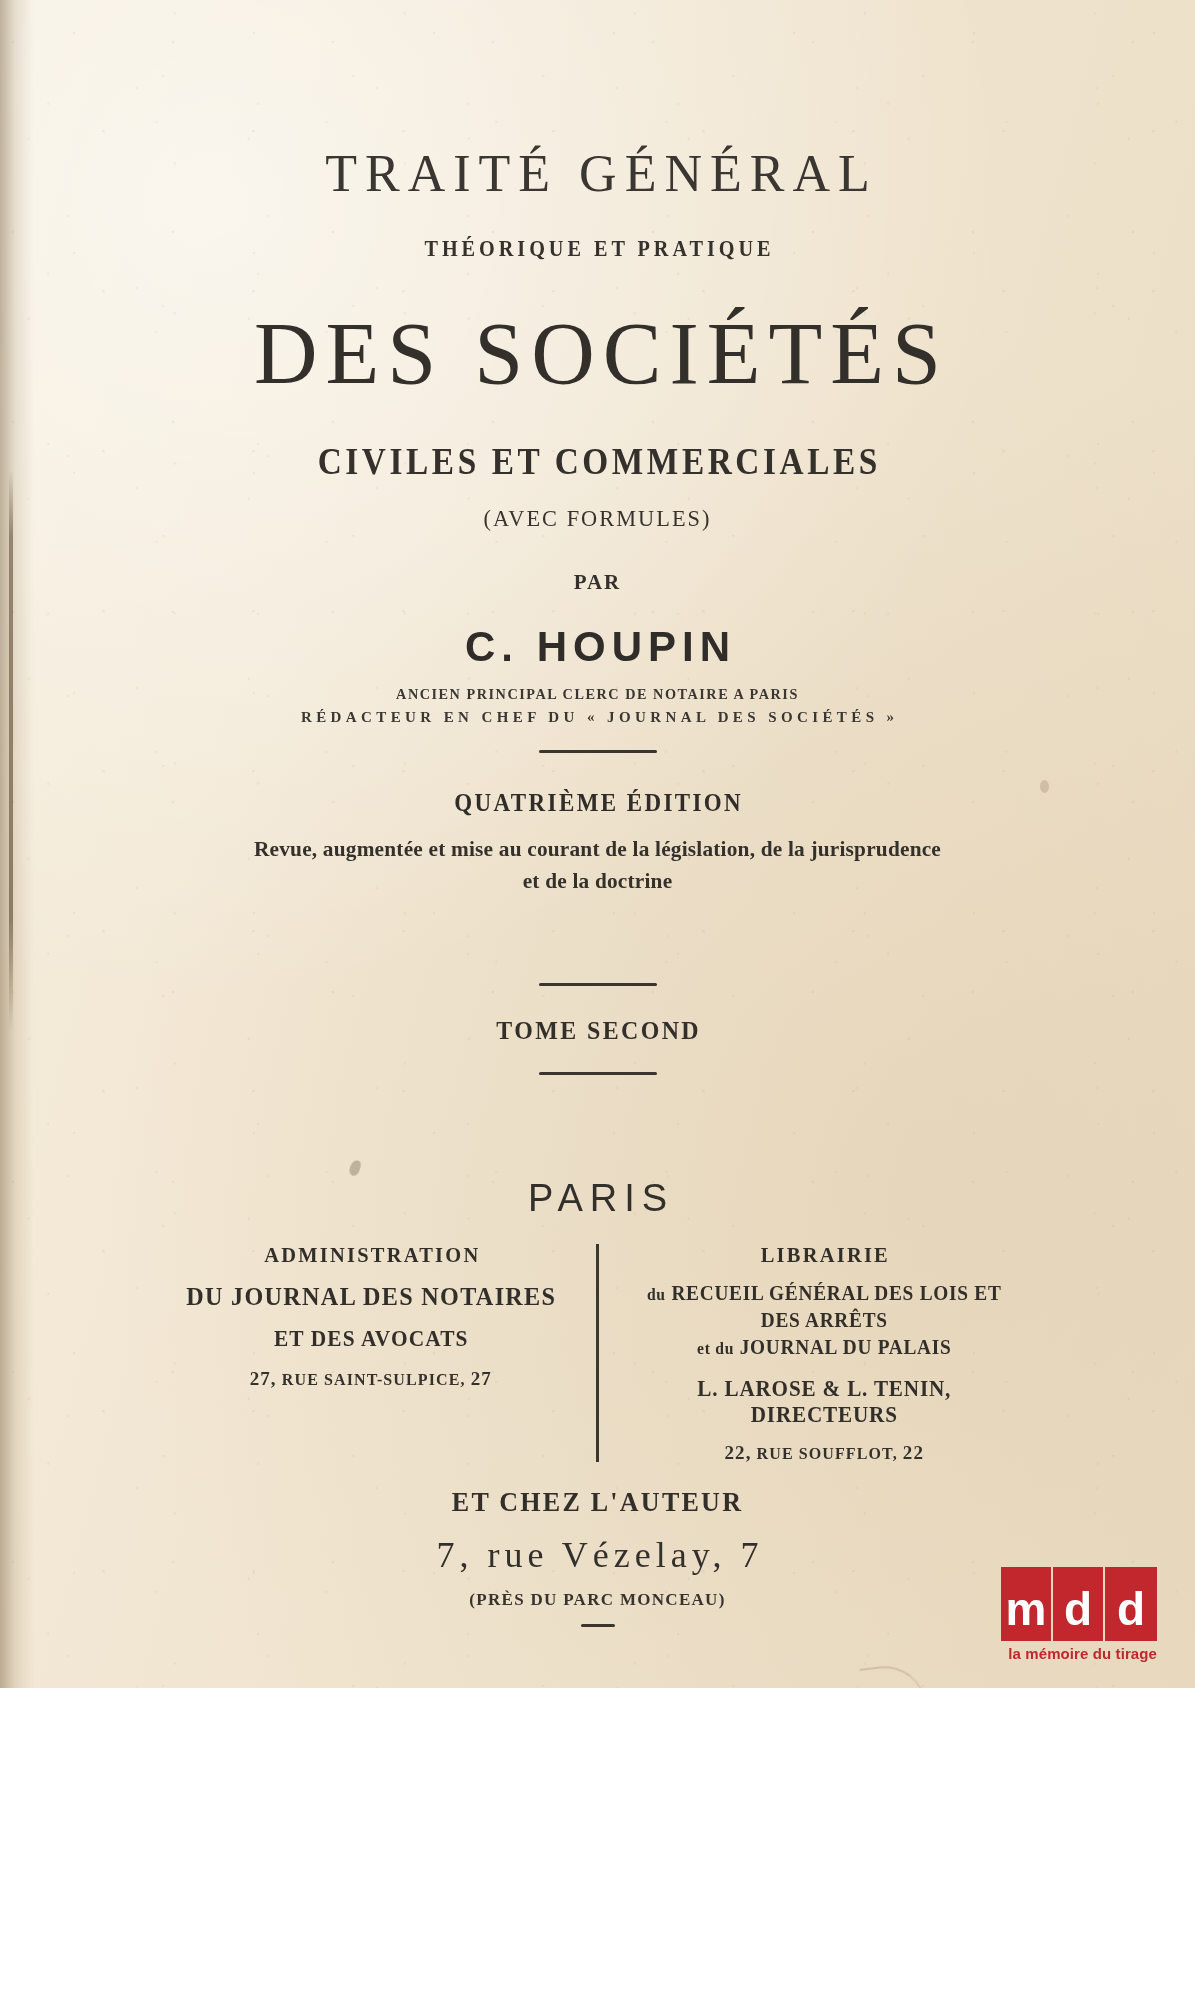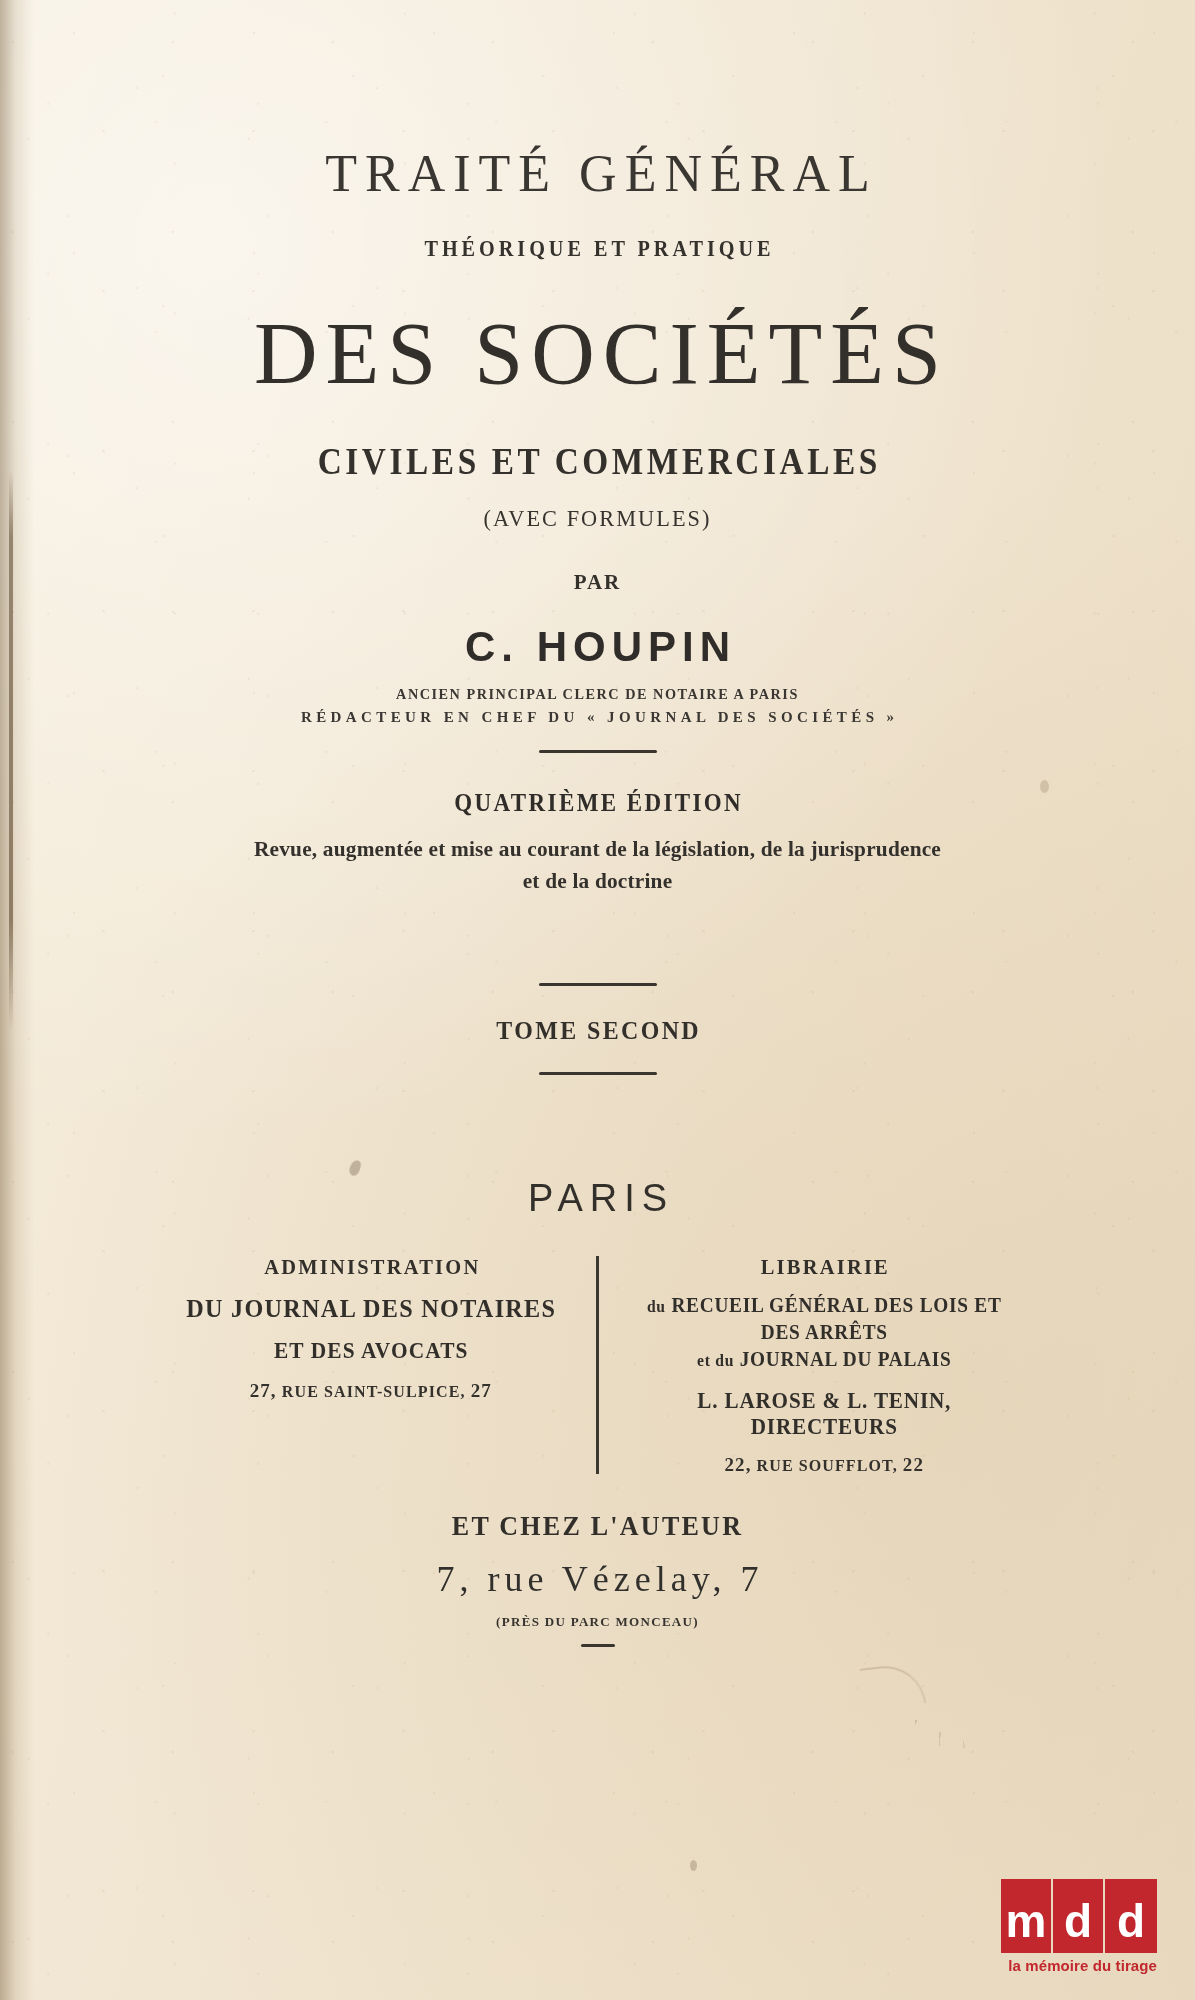--- a/index.html
+++ b/index.html
@@ -4,21 +4,21 @@
 <style>
   html, body {
     margin: 0;
     padding: 0;
     background: #ffffff;
   }
 
   .page {
     position: relative;
     width: 1195px;
-    height: 2000px;
+    height: 1688px;
     margin: 0 auto;
     background: #f2e8d5;
     background-image:
       radial-gradient(circle at 18% 12%, rgba(255,255,255,0.55) 0%, rgba(255,255,255,0) 45%),
       radial-gradient(circle at 78% 70%, rgba(216,196,162,0.35) 0%, rgba(216,196,162,0) 55%),
       linear-gradient(105deg, #f6eedd 0%, #f1e6d2 38%, #eee1ca 70%, #e9dbc2 100%);
     overflow: hidden;
     font-family: "Liberation Serif", serif;
     color: #2b2a28;
   }
@@ -202,21 +202,21 @@
     margin: 0 auto;
     background: #3a362f;
     border-radius: 2px;
   }
   .rule.tiny { width: 34px; height: 3px; }
 
   
   .pub {
     position: relative;
     width: 880px;
-    margin: 12px auto;
+    margin: 0 auto;
     display: flex;
     align-items: stretch;
   }
   .pub-col {
     flex: 1 1 0;
     padding: 0 10px;
   }
   .pub-divider {
     width: 3px;
     background: #3b382f;
@@ -288,21 +288,21 @@
   .t-vezelay {
     font-family: "Liberation Serif", serif;
     font-size: 36px;
     letter-spacing: 5px;
     color: #32302c;
     text-indent: 5px;
   }
   .t-pres {
     font-family: "Liberation Serif", serif;
     font-weight: bold;
-    font-size: 13px;
+    font-size: 17px;
     letter-spacing: 1.3px;
     color: #37342f;
   }
   .t-year {
     font-family: "Liberation Serif", serif;
     font-size: 30px;
     letter-spacing: 3px;
     color: #32302c;
     text-indent: 3px;
   }

